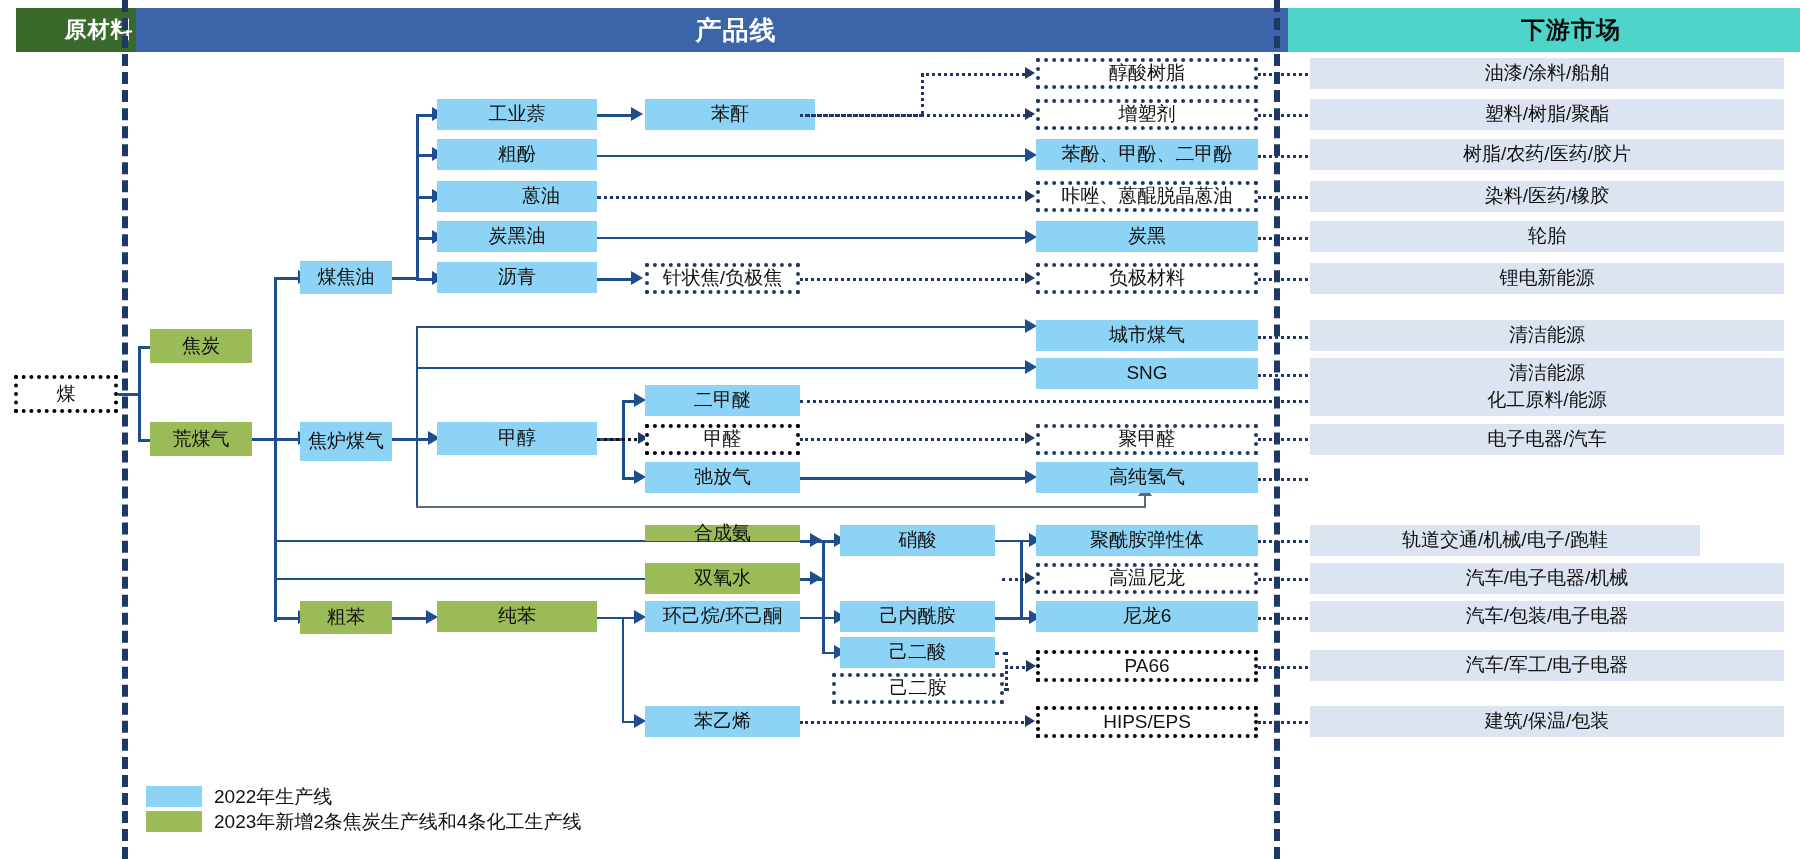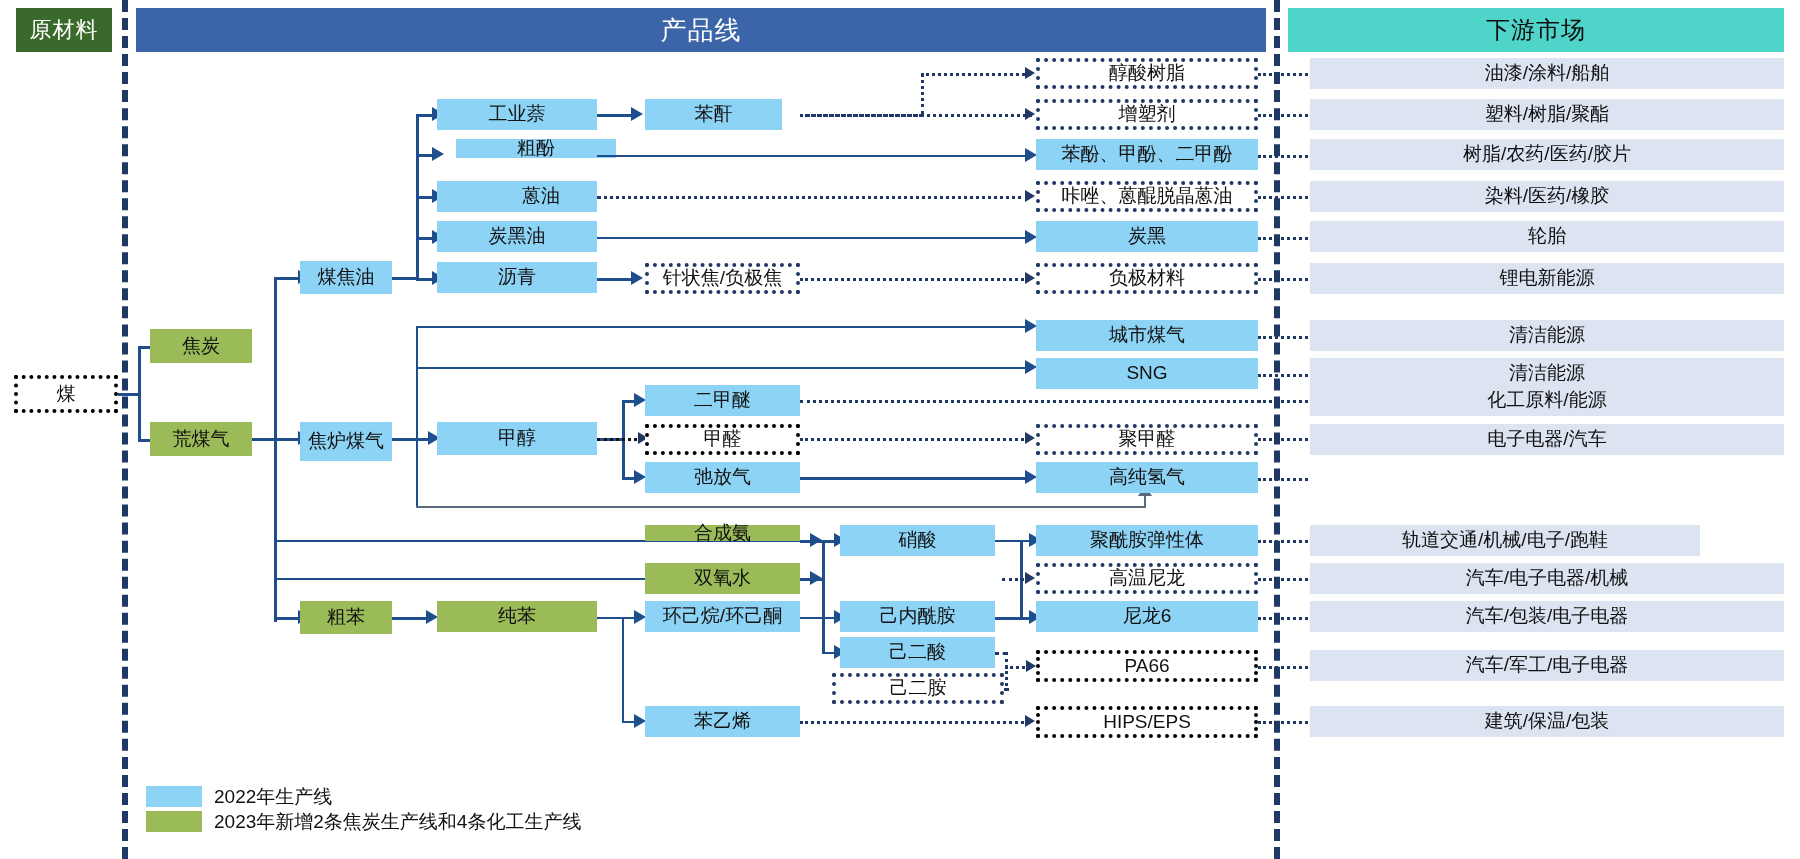--- a/index.html
+++ b/index.html
@@ -1,21 +1,21 @@
 <!DOCTYPE html>
 <html><head>
 <meta charset="utf-8">
 <style>
   html,body{margin:0;padding:0;background:#ffffff;}
   body{font-family:"Liberation Sans","DejaVu Sans",sans-serif;}
   #stage{position:relative;width:1800px;height:859px;background:#fff;overflow:hidden;}
 
   
   .hdr{position:absolute;display:flex;align-items:center;justify-content:center;
-       font-weight:normal;color:#ffffff;letter-spacing:1px;}
+       font-weight:bold;color:#ffffff;letter-spacing:1px;padding-left:35px;}
   #hdr-raw{left:16px;top:8px;width:96px;height:44px;background:#3A6A2B;font-size:22px;}
   #hdr-prod{left:136px;top:8px;width:1130px;height:44px;background:#3B65A8;font-size:26px;}
   #hdr-down{left:1288px;top:8px;width:496px;height:44px;background:#4FD4CA;font-size:24px;color:#0d0d0d;}
 
   
   .vsep{position:absolute;width:0;border-left:6px dashed #1F3864;}
   #sep1{left:122px;top:0px;height:859px;}
   #sep2{left:1274px;top:0px;height:859px;}
 
   
@@ -103,28 +103,28 @@
   <div class="ln lnh3" style="left:416px;top:154px;width:20px;"></div>
   <div class="arw" style="left:432px;top:147px;"></div>
   <div class="ln lnh3" style="left:416px;top:196px;width:20px;"></div>
   <div class="arw" style="left:432px;top:189px;"></div>
   <div class="ln lnh3" style="left:416px;top:237px;width:20px;"></div>
   <div class="arw" style="left:432px;top:230px;"></div>
   <div class="ln lnh3" style="left:416px;top:278px;width:20px;"></div>
   <div class="arw" style="left:432px;top:271px;"></div>
 
   <div class="node n-blue" style="left:437px;top:99px;width:160px;height:31px;">工业萘</div>
-  <div class="node n-blue" style="left:456px;top:139px;width:160px;height:19px;">粗酚</div>
+  <div class="node n-blue" style="left:437px;top:139px;width:160px;height:31px;">粗酚</div>
   <div class="node n-blue" style="left:437px;top:181px;width:160px;height:31px;padding-left:48px;">蒽油</div>
   <div class="node n-blue" style="left:437px;top:221px;width:160px;height:31px;">炭黑油</div>
   <div class="node n-blue" style="left:437px;top:262px;width:160px;height:31px;">沥青</div>
 
   <div class="ln lnh3" style="left:597px;top:114px;width:36px;"></div>
   <div class="arw" style="left:631px;top:107px;"></div>
-  <div class="node n-blue" style="left:645px;top:99px;width:137px;height:31px;">苯酐</div>
+  <div class="node n-blue" style="left:645px;top:99px;width:170px;height:31px;">苯酐</div>
 
   <div class="ln lnh3" style="left:597px;top:278px;width:36px;"></div>
   <div class="arw" style="left:631px;top:271px;"></div>
   <div class="node n-dash-blue" style="left:645px;top:263px;width:155px;height:31px;">针状焦/负极焦</div>
 
   <div class="dot-h" style="left:800px;top:114px;width:122px;"></div>
   <div class="dot-v" style="left:921px;top:73px;height:42px;"></div>
   <div class="dot-h" style="left:921px;top:73px;width:110px;"></div>
   <div class="arw-sm" style="left:1025px;top:67px;"></div>
   <div class="dot-h" style="left:800px;top:114px;width:232px;"></div>

